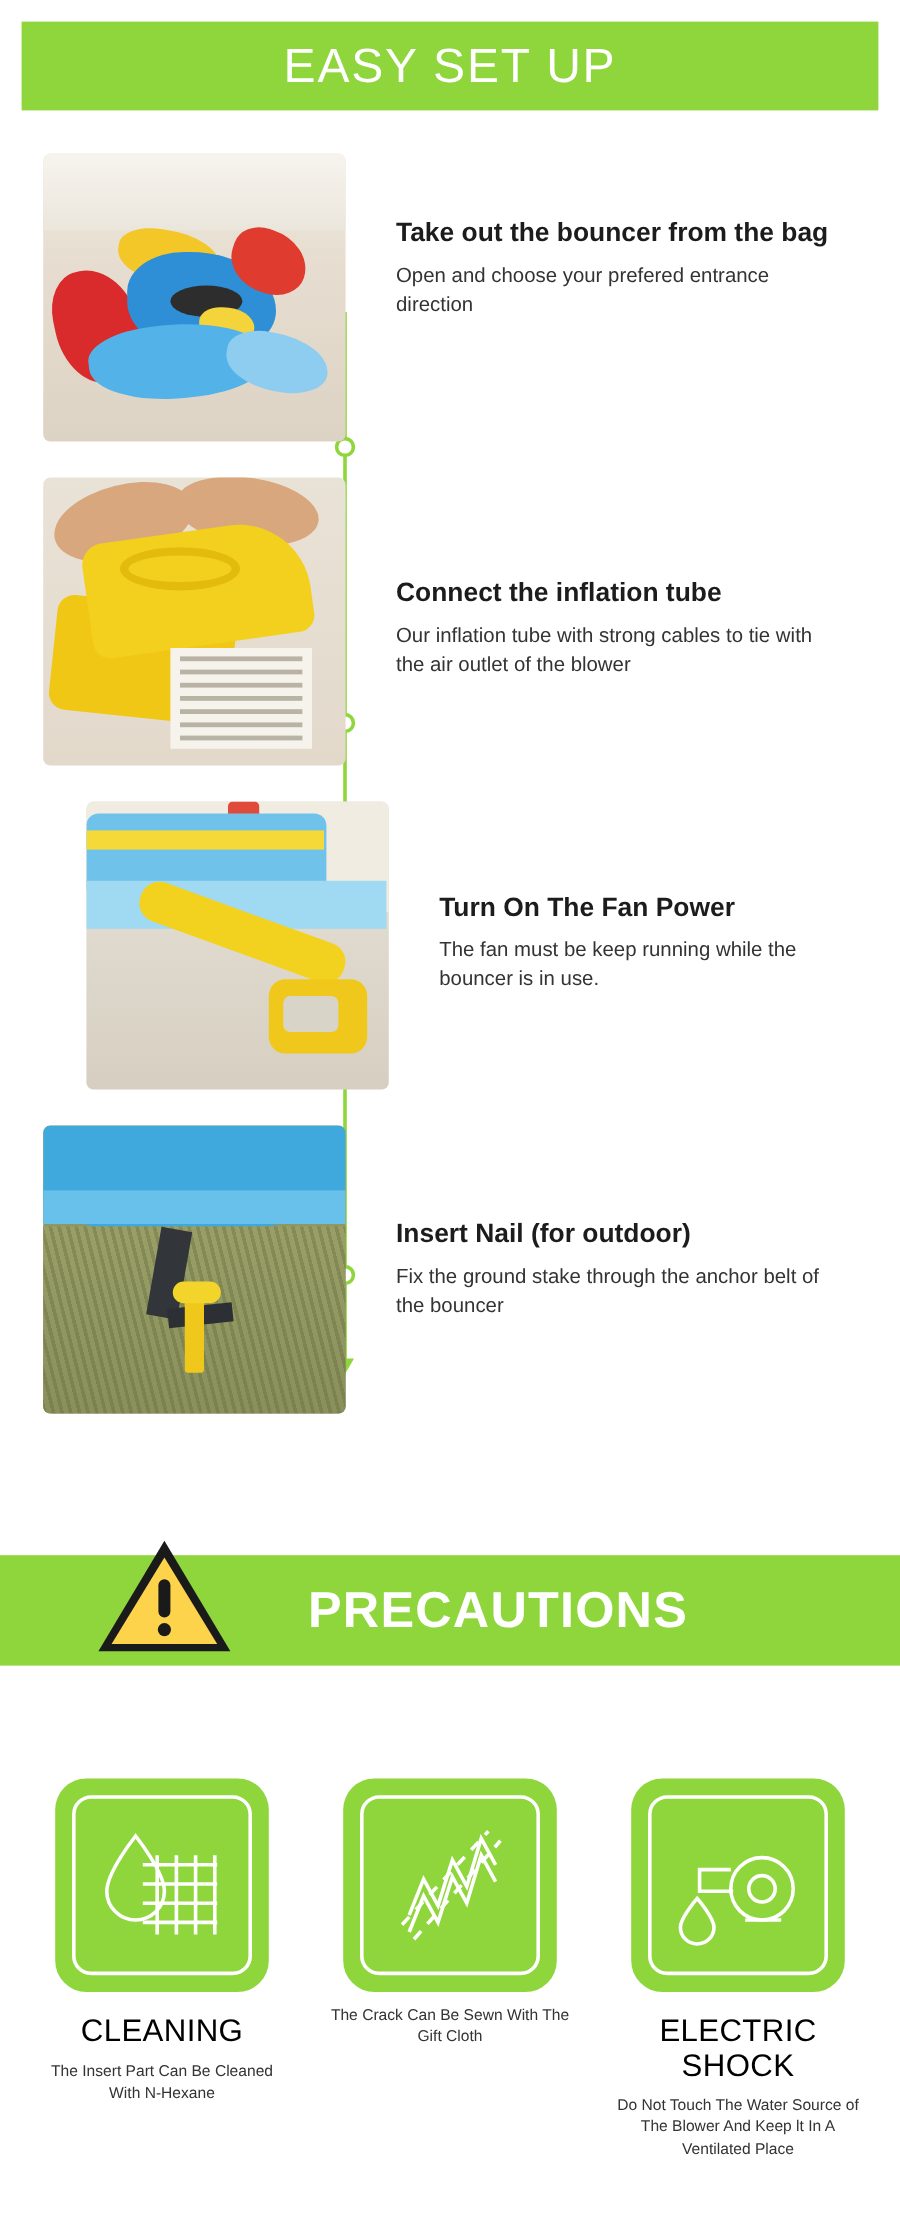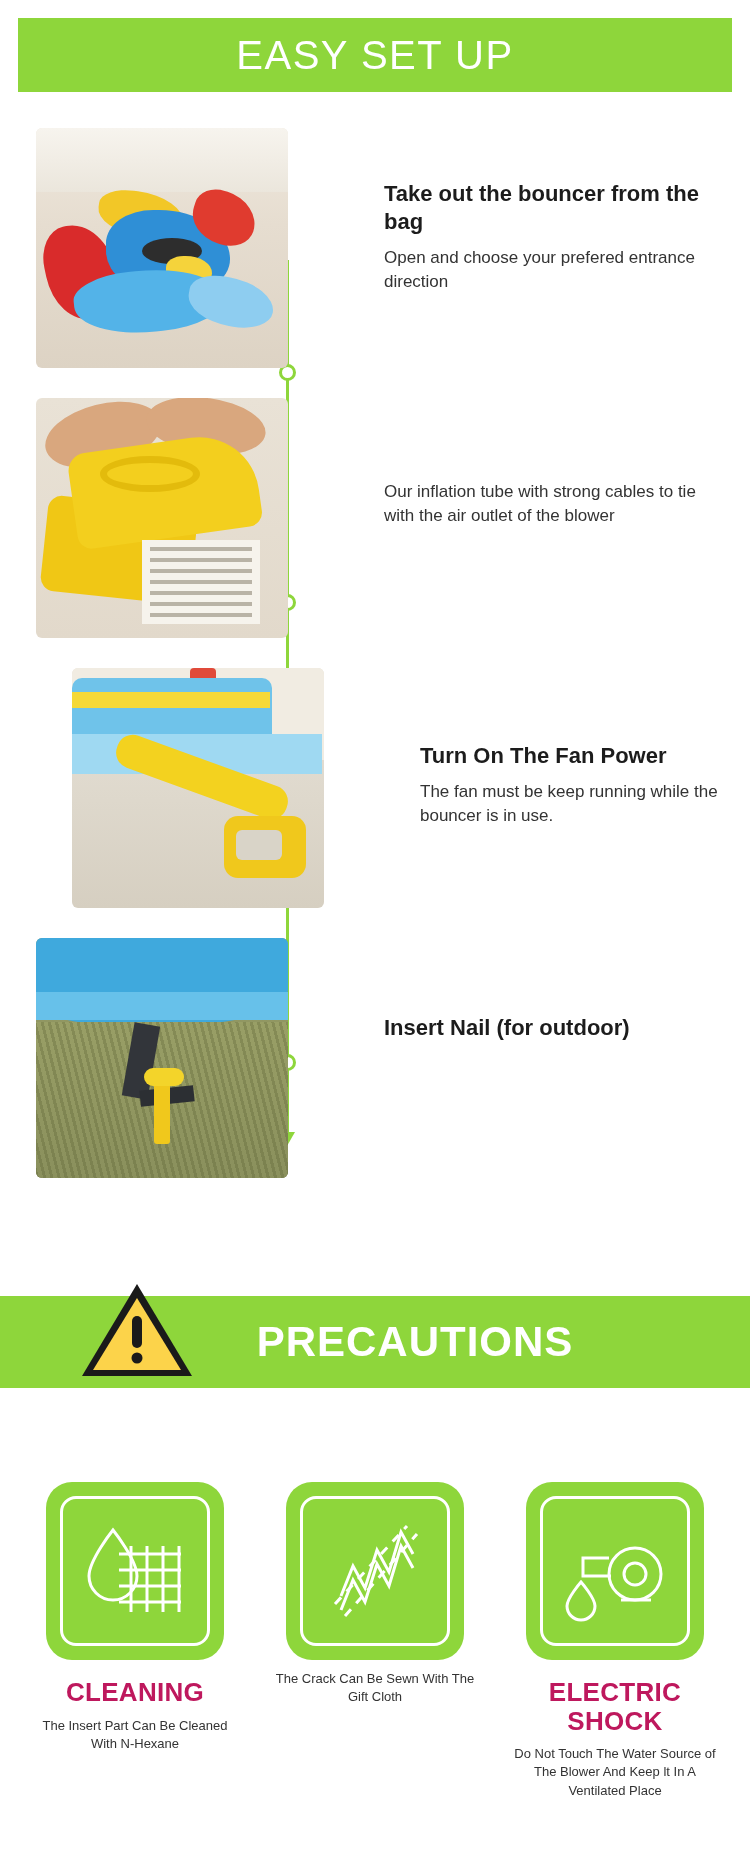--- a/index.html
+++ b/index.html
@@ -148,21 +148,21 @@
     border: 3px solid #8ed63b;
     border-radius: 50%;
     background: #ffffff;
   }
   .dot-1 { top: 104px; }
   .dot-2 { top: 334px; }
   .dot-3 { top: 564px; }
   .dot-4 { top: 794px; }
 
   .step-text {
-    margin-left: 96px;
+    margin-left: 42px;
     padding-top: 52px;
     width: 368px;
   }
   .step-2 .step-text { padding-top: 82px; }
   .step-3 .step-text { padding-top: 74px; }
   .step-4 .step-text { padding-top: 76px; }
 
   .step-title {
     font-size: 22px;
     font-weight: bold;
@@ -229,22 +229,22 @@
     border: 3px solid #ffffff;
     border-radius: 16px;
     display: flex;
     align-items: center;
     justify-content: center;
   }
   .card .tile svg { display: block; }
   .card h3 {
     margin: 18px 0 0;
     font-size: 26px;
-    font-weight: bold;
-    color: #be185d;
+    font-weight: normal;
+    color: #000000;
     line-height: 1.1;
     letter-spacing: .3px;
   }
   .card p {
     margin: 10px 0 0;
     font-size: 13px;
     color: #333333;
     line-height: 1.4;
   }
 </style>
@@ -297,20 +297,21 @@
           <i></i>
           <i></i>
           <i></i>
           <i></i>
           <i></i>
           <i></i>
           <i></i>
         </div>
     </div>
     <div class="step-text">
+      <div class="step-title">Connect the inflation tube</div>
       <div class="step-desc">Our inflation tube with strong cables to tie with the air outlet of the blower</div>
     </div>
   </div>
 
   <div class="step step-3">
     <div class="photo photo-3">
       <div class="bg-top"></div>
       <div class="redpost"></div>
       <div class="bouncer"></div>
       <div class="yelband"></div>
@@ -329,20 +330,21 @@
       <div class="sky"></div>
       <div class="sky2"></div>
       <div class="grass"></div>
       <div class="strap"></div>
       <div class="strap2"></div>
       <div class="nail"></div>
       <div class="nailhead"></div>
     </div>
     <div class="step-text">
       <div class="step-title">Insert Nail (for outdoor)</div>
+      <div class="step-desc">Fix the ground stake through the anchor belt of the bouncer</div>
     </div>
   </div>
 </div>
 
 <div class="precautions-band">
   <div class="title">PRECAUTIONS</div>
 </div>
 
 <div class="warn-sign">
   <svg width="118" height="104" viewBox="0 0 118 104">

